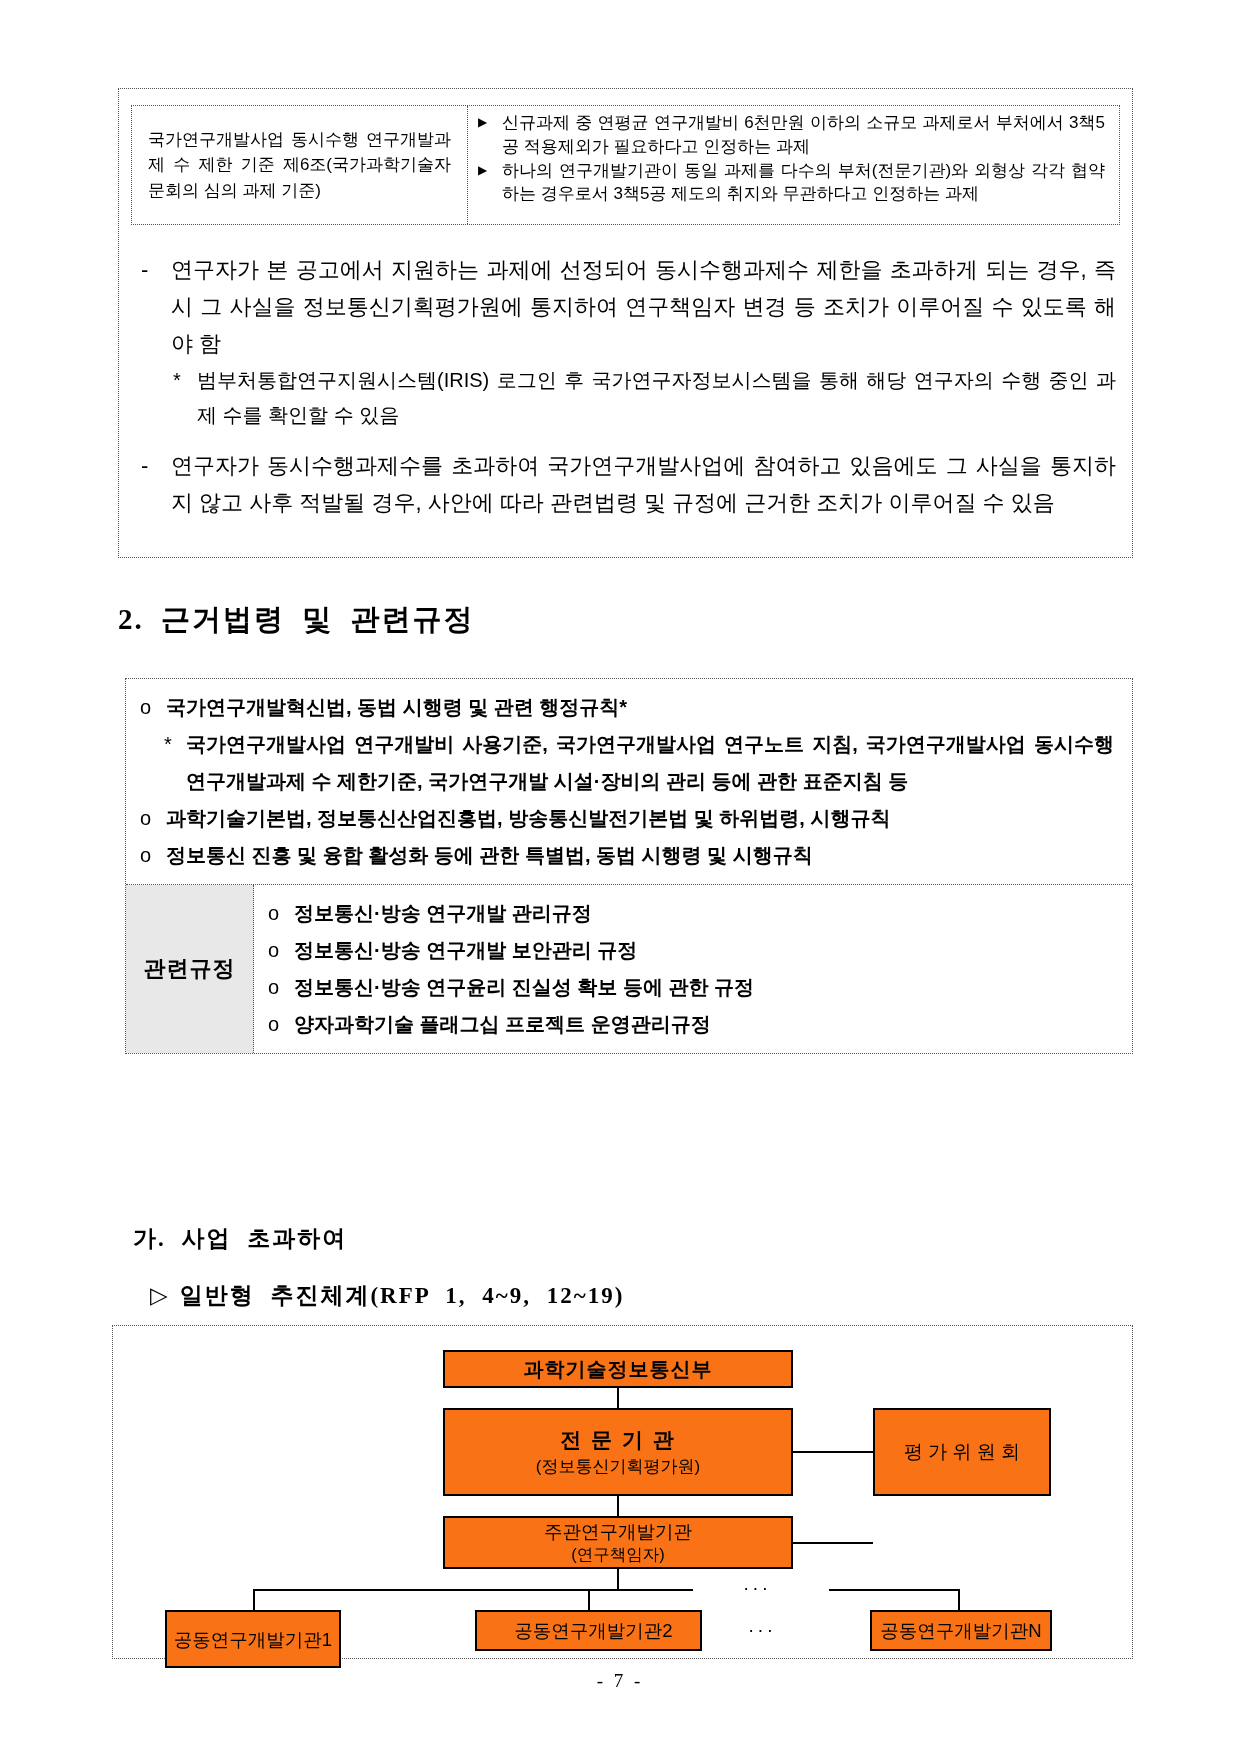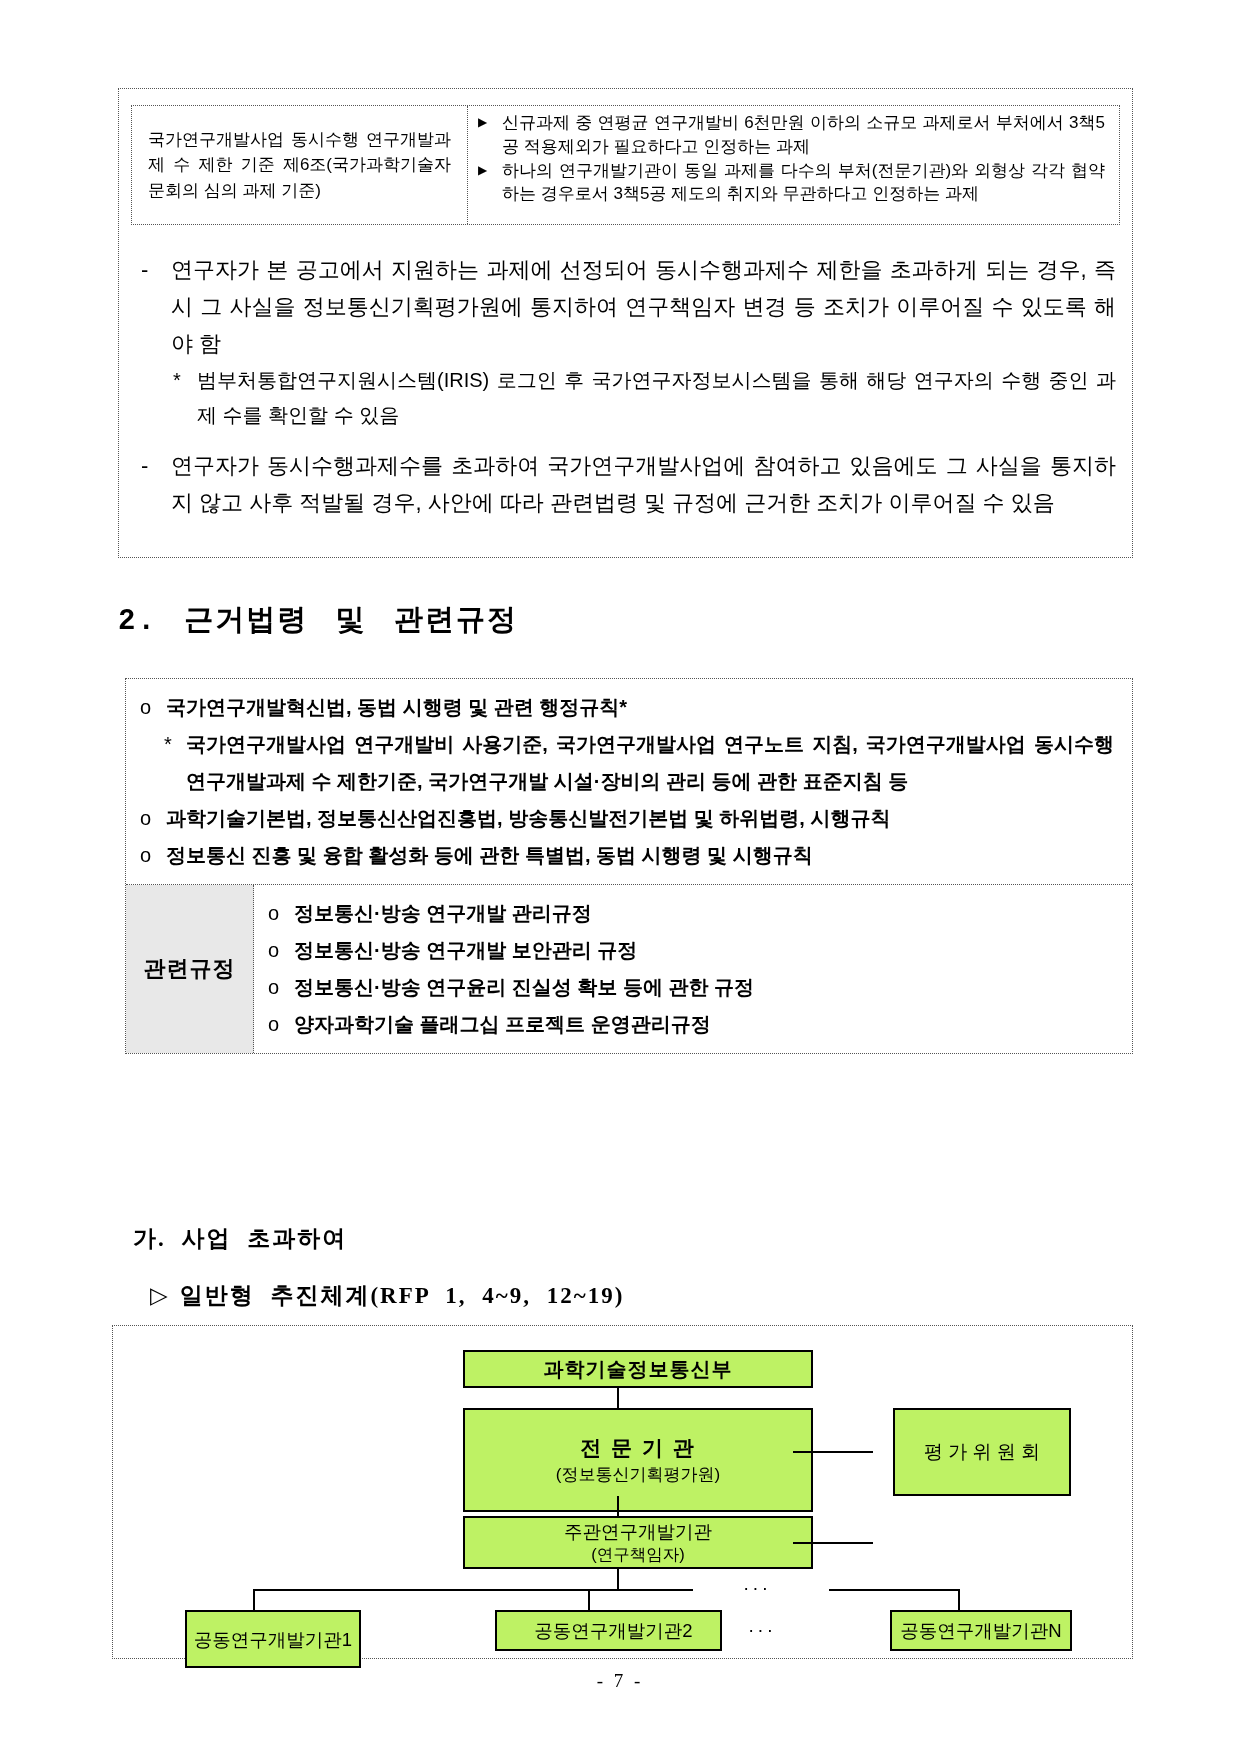--- a/index.html
+++ b/index.html
@@ -32,21 +32,21 @@
   .pdash { width:36px; flex:none; padding-left:6px; }
   .ptext { flex:1; text-align:justify; }
   .subnote { display:flex; font-size:20px; line-height:35px; padding-left:38px; margin:1px 0 14px 0; }
   .smark { width:24px; flex:none; }
   .stext { flex:1; text-align:justify; }
   
   .heading {
     position:absolute; font-family:"Liberation Serif", serif; font-weight:bold;
     letter-spacing:2px; word-spacing:8px; white-space:nowrap;
   }
-  .h2 { left:118px; top:600px;  font-size:29px;font-family:Liberation Mono, monospace; }
+  .h2 { left:118px; top:600px;  font-size:29px; }
   .h3 { left:118px; top:1143px; font-size:29px; }
   .ha { left:133px; top:1223px; font-size:23px; }
   .hd { left:150px; top:1280px; font-size:23px; font-weight:bold; }
   .hd .tri { font-weight:normal; margin-right:10px; }
   
   .law-table { position:absolute; left:125px; top:678px; width:1008px; border:1px dotted #555; }
   .law-row { display:flex; }
   .law-row + .law-row { border-top:1px dotted #555; }
   .law-head {
     width:128px; flex:none; background:#e8e8e8; border-right:1px dotted #555;
@@ -55,26 +55,26 @@
   }
   .law-body { flex:1; padding:10px 18px 10px 14px; font-size:20px; line-height:37px; }
   .law-item { display:flex; }
   .lmark { width:26px; flex:none; }
   .ltext { flex:1; text-align:justify;font-weight:bold; }
   .law-item.indent { padding-left:24px; }
   .law-item.indent .lmark { width:22px; }
   
   .chart { position:absolute; left:112px; top:1325px; width:1021px; height:334px; border:1px dotted #555; }
   .obox {
-    position:absolute; border:2.5px solid #000; background:#bef264;
+    position:absolute; border:2.5px solid #000; background:#f97316;
     display:flex; flex-direction:column; align-items:center; justify-content:center;
-    text-align:left; white-space:nowrap;margin-left:20px;
+    text-align:left; white-space:nowrap;
   }
   .b-ministry { left:330px; top:24px;  width:350px; height:38px; font-size:20px; font-weight:bold; letter-spacing:1px; }
-  .b-agency   { left:330px; top:82px;  width:350px; height:104px; }
+  .b-agency   { left:330px; top:82px;  width:350px; height:88px; }
   .b-agency .t1 { font-size:21px; font-weight:bold; letter-spacing:2px; }
   .b-agency .t2 { font-size:17px; margin-top:1px; }
   .b-eval     { left:760px; top:82px;  width:178px; height:88px; font-size:19px; }
   .b-lead     { left:330px; top:190px; width:350px; height:53px; }
   .b-lead .t1 { font-size:18.5px; }
   .b-lead .t2 { font-size:16.5px; }
   .b-consign  { left:760px; top:190px; width:178px; height:53px; font-size:18px; }
   .b-joint1   { left:52px;  top:284px; width:176px; height:58px; font-size:18.5px; }
   .b-joint2   { left:362px; top:284px; width:227px; height:41px; font-size:18.5px;padding-left:10px; }
   .b-jointN   { left:757px; top:284px; width:182px; height:41px; font-size:18.5px; }

